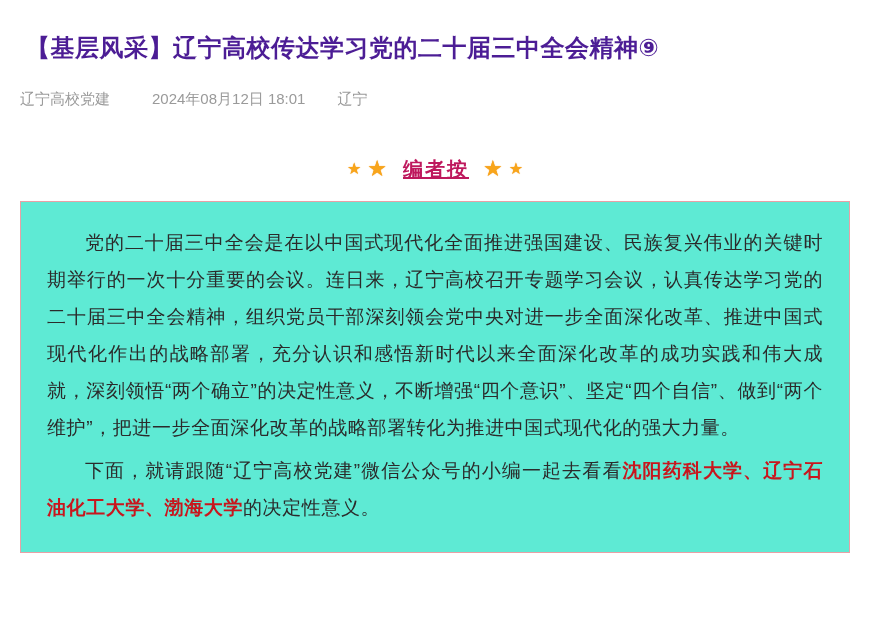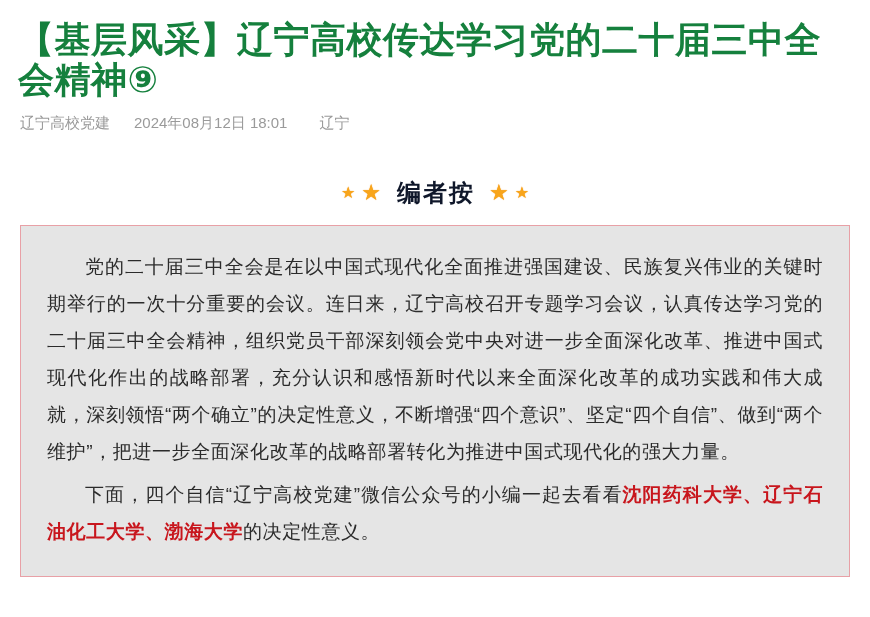--- a/index.html
+++ b/index.html
@@ -15,41 +15,41 @@
     overflow: hidden;
   }
   .page {
     position: relative;
     width: 870px;
     height: 617px;
     box-sizing: border-box;
     padding: 0 18px;
   }
   .article-title {
-    margin: 0;
+    margin: 8px;
     padding: 20px 0 0 0;
-    font-size: 36px;
+    font-size: 24px;
     font-weight: bold;
     line-height: 40px;
-    color: #15803d;
+    color: #4c1d95;
     letter-spacing: 0.5px;
   }
   .meta-row {
     display: flex;
     align-items: center;
     padding: 14px 0 0 2px;
     font-size: 15px;
     color: #9a9a9a;
   }
   .meta-item {
     margin-right: 22px;
     white-space: nowrap;
   }
   .meta-item.source {
-    margin-right: 24px;
+    margin-right: 42px;
   }
   .meta-item.date {
     margin-right: 32px;
   }
   .meta-item.region {
     margin-right: 0;
     font-family: Liberation Serif, serif;
   }
 
   .editor-banner {
@@ -74,30 +74,31 @@
   .star {
     display: inline-block;
     color: #f8a51b;
     font-size: 22px;
     text-shadow: 0 0 1px #f08a00;
   }
   .star.small {
     font-size: 16px;
   }
   .banner-text {
-    font-size: 24px;
+    font-size: 20px;
     font-weight: bold;
-    color: #0f172a;
+    color: #be185d;
     letter-spacing: 2px;
+    text-decoration: underline;
   }
 
   .editor-box {
     margin: 10px 2px 0 2px;
     border: 1px solid #e8a0a6;
-    background: #e5e5e5;
+    background: #5eead4;
     padding: 22px 26px 26px 26px;
     box-sizing: border-box;
   }
   .editor-box p {
     margin: 0;
     font-size: 19px;
     line-height: 37px;
     color: #2b2b2b;
     text-align: justify;
     text-indent: 2em;
@@ -131,16 +132,16 @@
     </span>
     <span class="banner-text">编者按</span>
     <span class="banner-stars right">
       <span class="star">★</span>
       <span class="star small">★</span>
     </span>
   </div>
 
   <div class="editor-box">
     <p>党的二十届三中全会是在以中国式现代化全面推进强国建设、民族复兴伟业的关键时期举行的一次十分重要的会议。连日来，辽宁高校召开专题学习会议，认真传达学习党的二十届三中全会精神，组织党员干部深刻领会党中央对进一步全面深化改革、推进中国式现代化作出的战略部署，充分认识和感悟新时代以来全面深化改革的成功实践和伟大成就，深刻领悟“两个确立”的决定性意义，不断增强“四个意识”、坚定“四个自信”、做到“两个维护”，把进一步全面深化改革的战略部署转化为推进中国式现代化的强大力量。</p>
-    <p><span>下面，四个自信“辽宁高校党建”微信公众号的小编一起去看看</span><span class="hl">沈阳药科大学、辽宁石油化工大学、渤海大学</span><span>的决定性意义。</span></p>
+    <p><span>下面，就请跟随“辽宁高校党建”微信公众号的小编一起去看看</span><span class="hl">沈阳药科大学、辽宁石油化工大学、渤海大学</span><span>的决定性意义。</span></p>
   </div>
 
 </div>
 
 </body></html>

